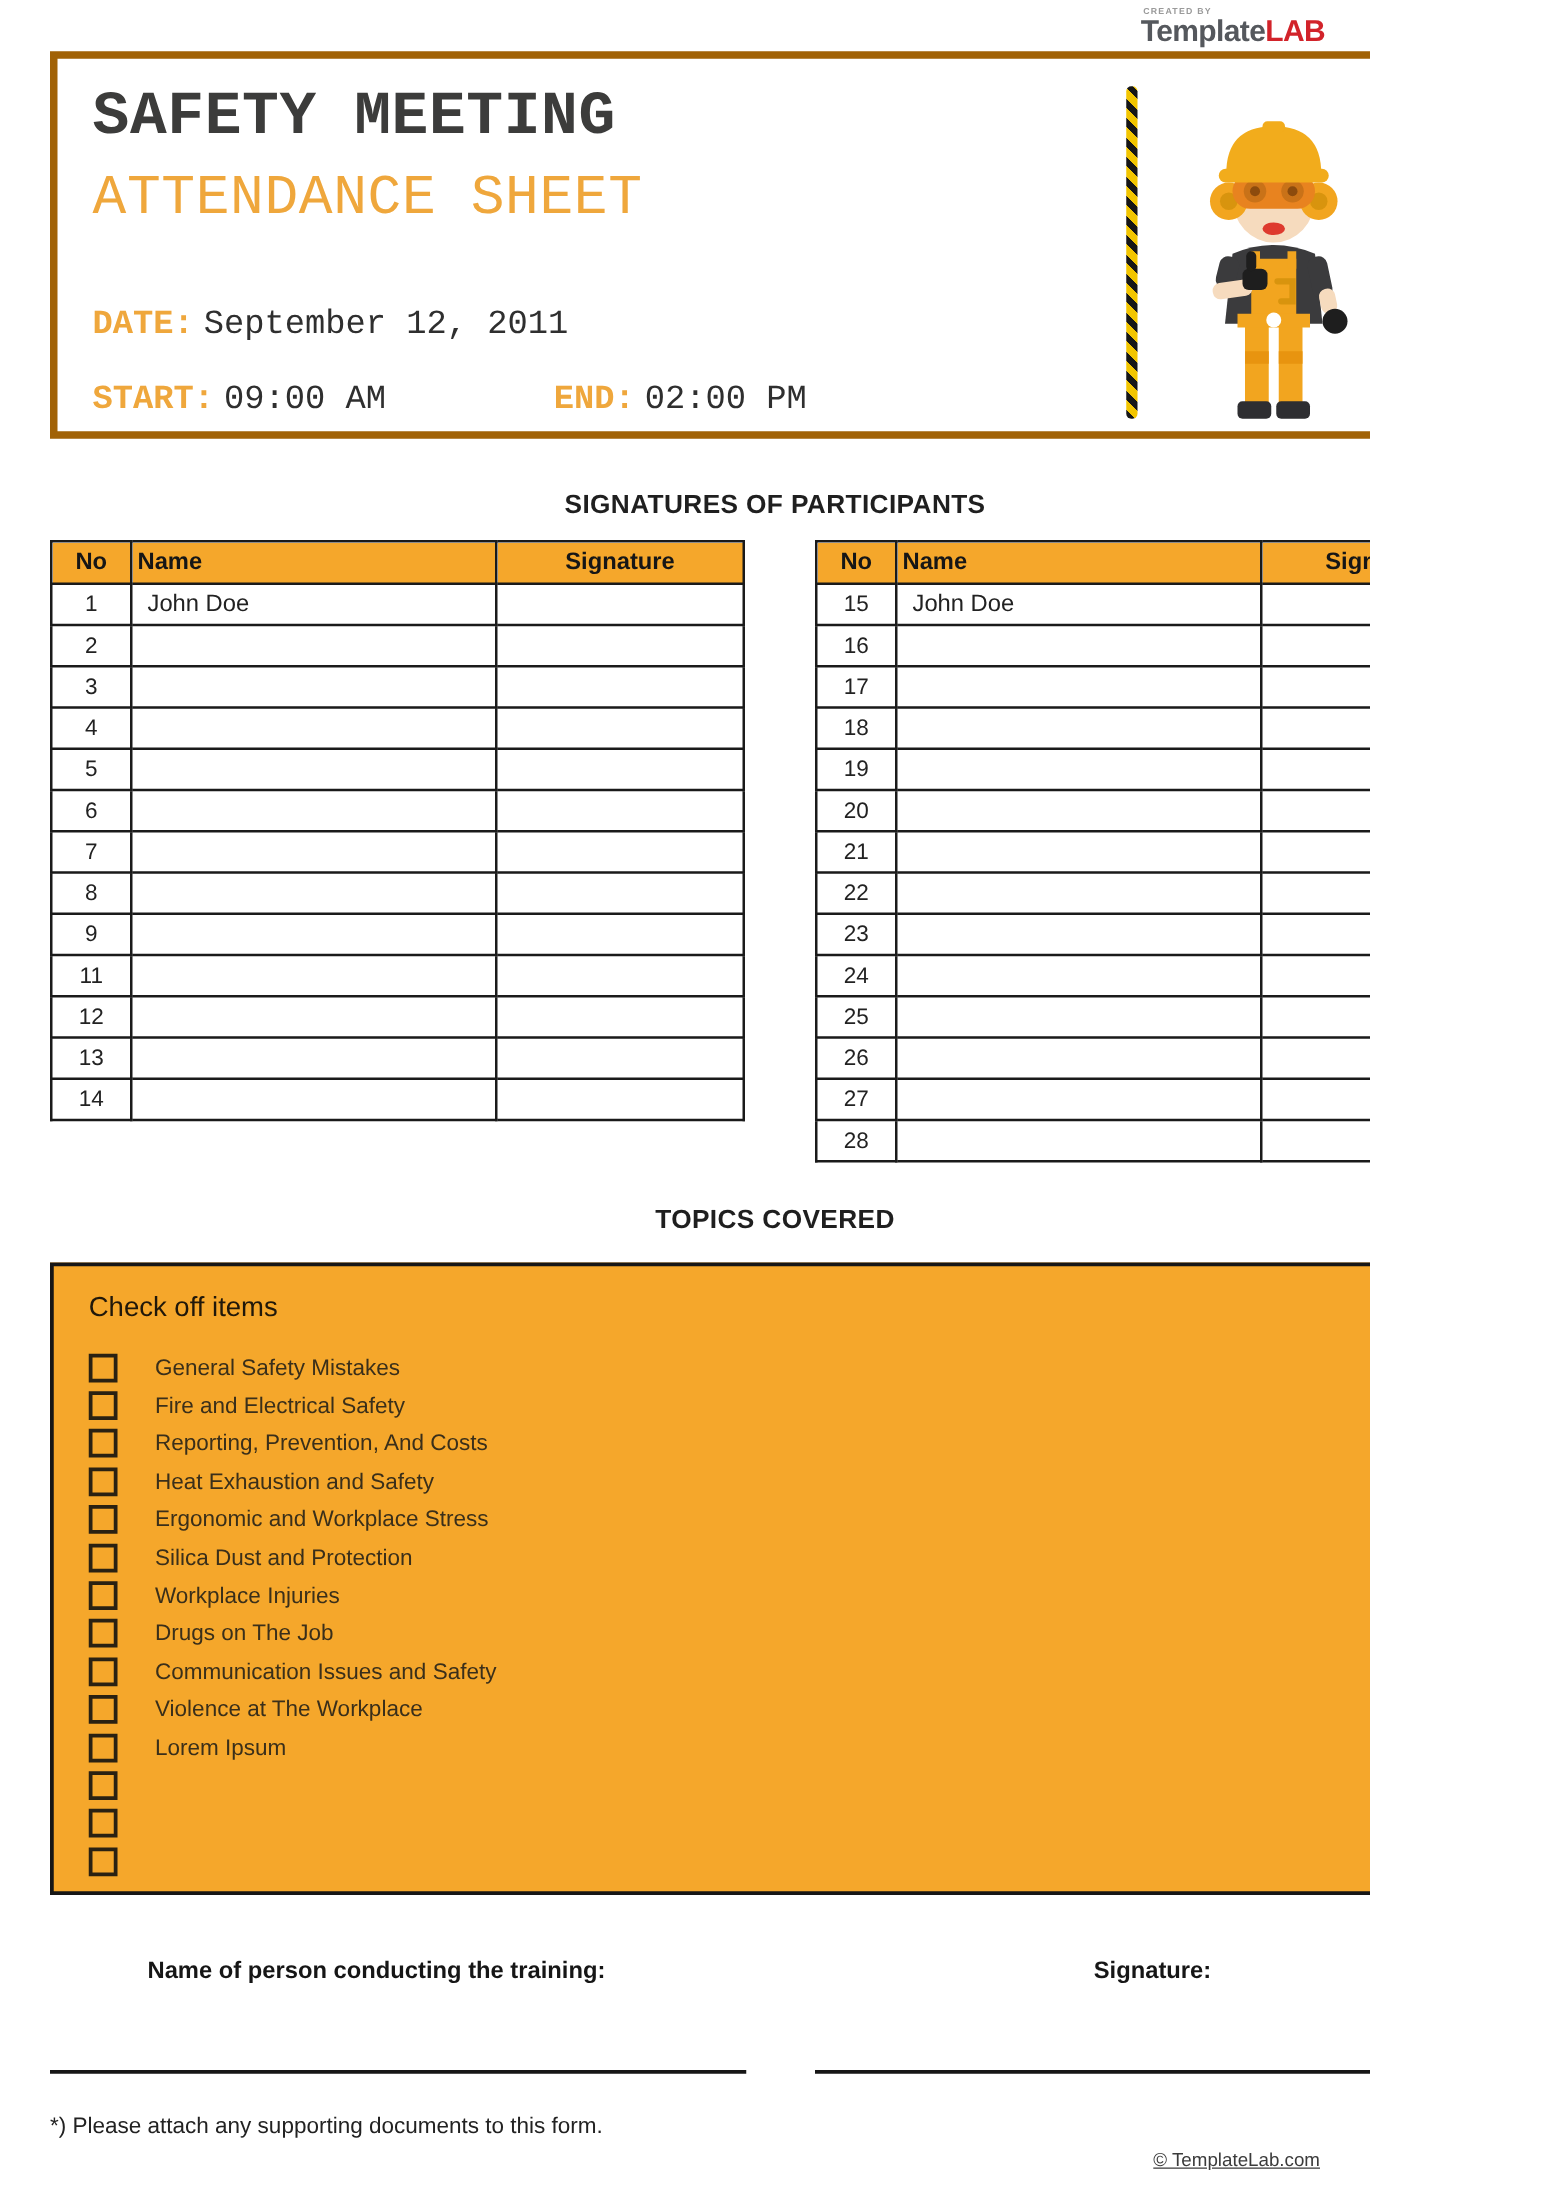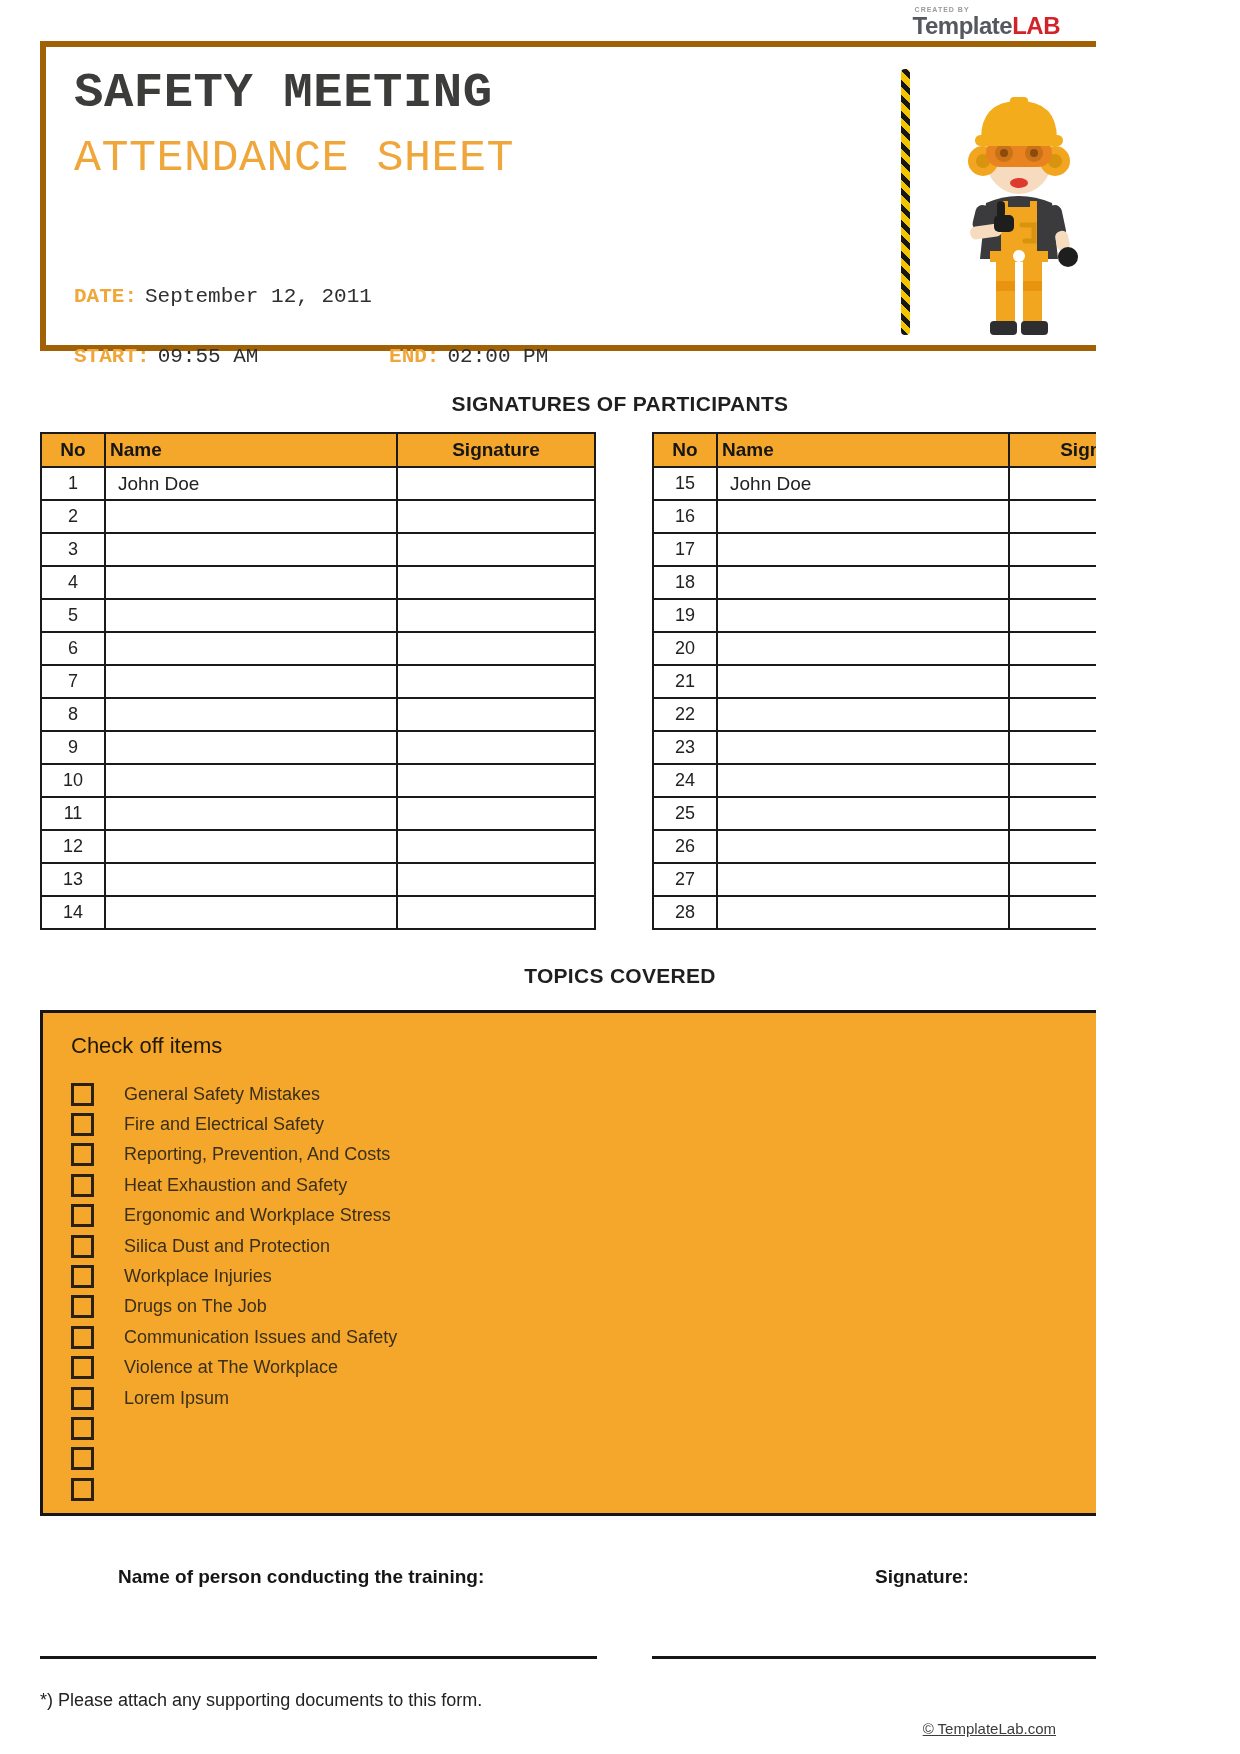--- a/index.html
+++ b/index.html
@@ -11,21 +11,21 @@
   .logo .created{display:block;font-size:7px;letter-spacing:1px;color:#9a9a9a;font-weight:700;margin:0 0 1px 2px;}
   .logo .brand{font-size:24px;font-weight:700;letter-spacing:-0.5px;}
   .logo .brand .p1{color:var(--logo_gray);}
   .logo .brand .p2{color:var(--red);}
 
   
   .header-box{position:absolute;left:40px;top:41px;width:1159px;height:298px;
               border:6px solid #a16207;background:#fff;font-family:Liberation Mono, monospace;}
   .title1{position:absolute;left:28px;top:18px;font-size:49px;font-weight:700;color:var(--dark);letter-spacing:0.5px;}
   .title2{position:absolute;left:28px;top:86px;font-size:45px;font-weight:400;color:var(--amber_text);letter-spacing:0.5px;}
-  .meta{position:absolute;left:28px;font-size:21px;color:#2f2f2f;margin-top:40px;}
+  .meta{position:absolute;left:28px;font-size:27px;color:#2f2f2f;}
   .meta .lbl{color:var(--amber_text);font-weight:700;margin-right:8px;}
   .meta-date{top:198px;}
   .meta-time{top:258px;}
   .meta .end-group{margin-left:118px;}
 
   
   .stripe{position:absolute;top:22px;width:9px;height:266px;border-radius:4px;
           background:repeating-linear-gradient(45deg,#161616 0 5px,#f2c500 5px 11px);}
   .stripe.s-left{left:855px;}
   .stripe.s-right{left:1096px;}
@@ -80,21 +80,21 @@
   </div>
 
   <div class="header-box">
     <div class="title1">SAFETY MEETING</div>
     <div class="title2">ATTENDANCE SHEET</div>
 
     <div class="meta meta-date">
       <span class="lbl">DATE:</span><span>September 12, 2011</span>
     </div>
     <div class="meta meta-time">
-      <span class="lbl">START:</span><span>09:55 AM</span>
+      <span class="lbl">START:</span><span>09:00 AM</span>
       <span class="end-group"><span class="lbl">END:</span><span>02:00 PM</span></span>
     </div>
 
     <div class="stripe s-left"></div>
     <div class="stripe s-right"></div>
 
     <svg class="worker" viewBox="0 0 170 276">
 
       <rect x="62" y="188" width="19" height="68" fill="#F2A51F"></rect>
       <rect x="89" y="188" width="19" height="68" fill="#F2A51F"></rect>
@@ -190,25 +190,20 @@
           <td class="name"></td>
           <td class="sig"></td>
         </tr>
         <tr>
           <td class="no">8</td>
           <td class="name"></td>
           <td class="sig"></td>
         </tr>
         <tr>
           <td class="no">9</td>
-          <td class="name"></td>
-          <td class="sig"></td>
-        </tr>
-        <tr>
-          <td class="no">10</td>
           <td class="name"></td>
           <td class="sig"></td>
         </tr>
         <tr>
           <td class="no">11</td>
           <td class="name"></td>
           <td class="sig"></td>
         </tr>
         <tr>
           <td class="no">12</td>

